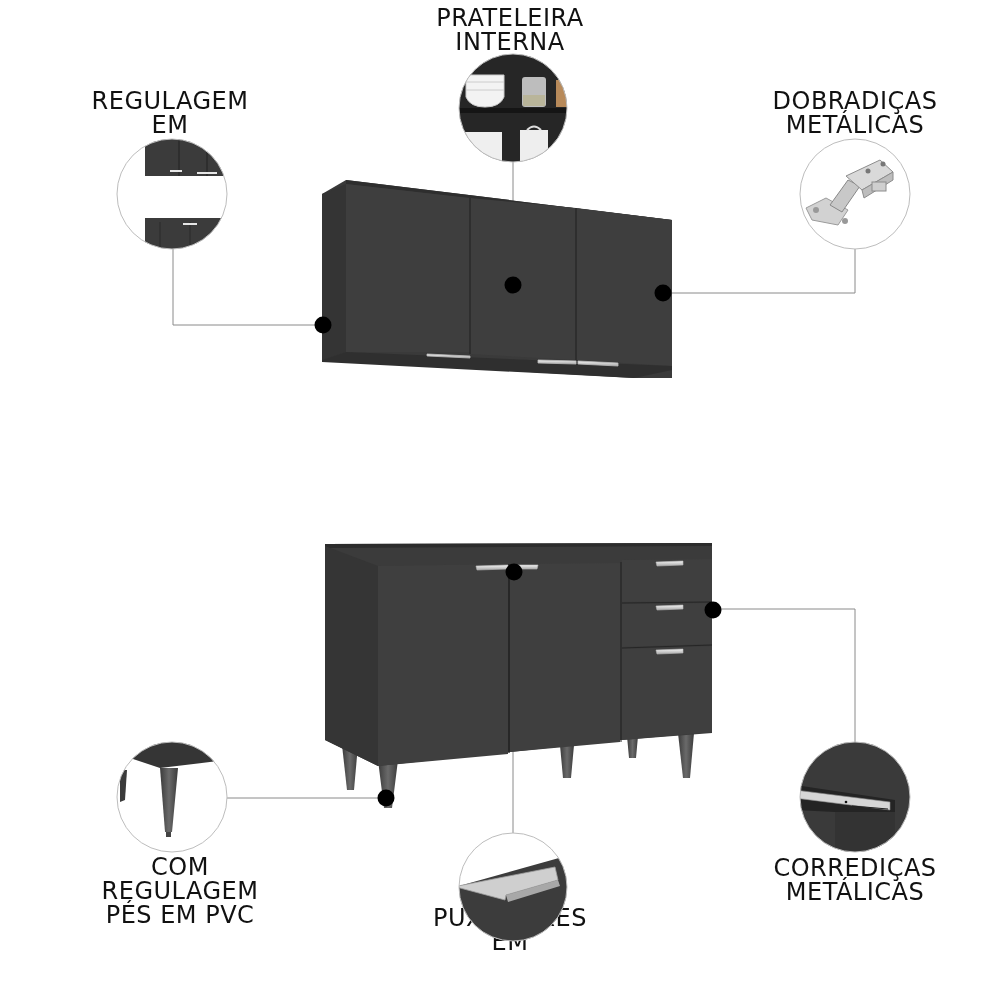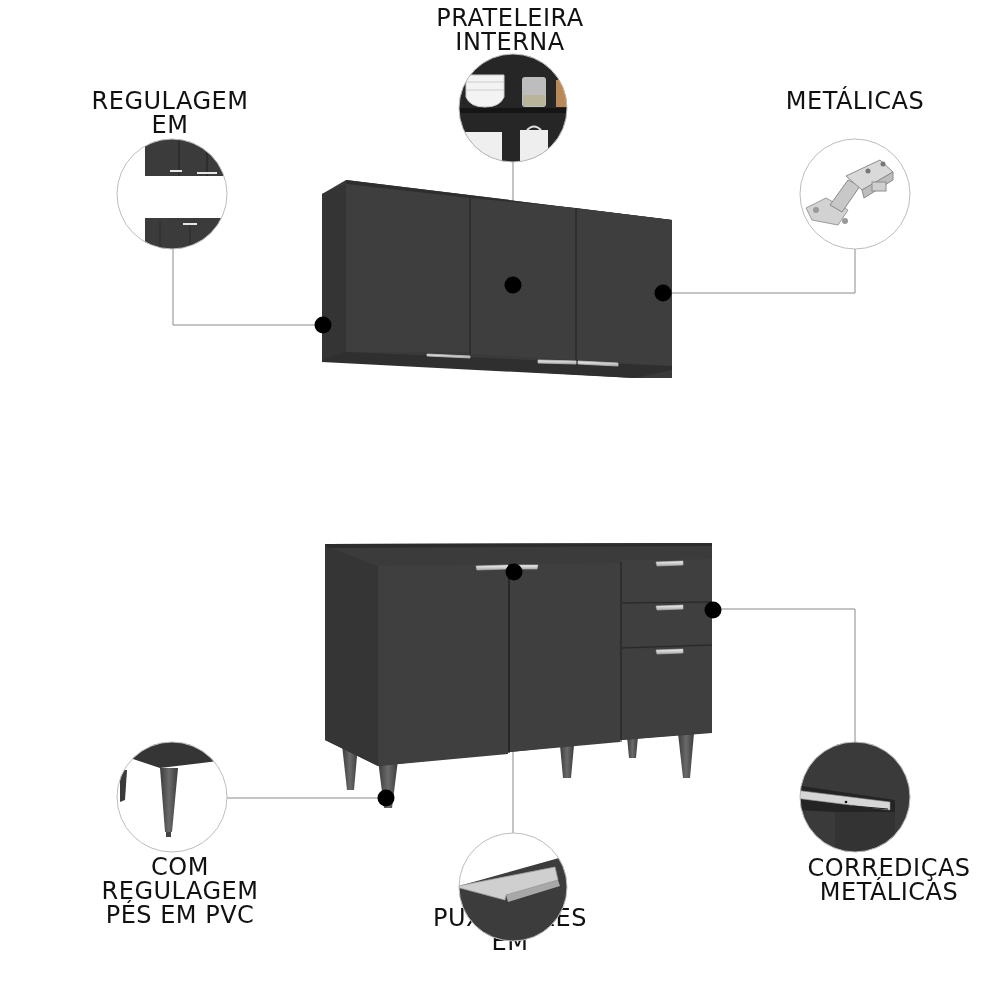--- a/index.html
+++ b/index.html
@@ -12,30 +12,31 @@
 <body>
 
 <div class="label" style="left:430px; top:6px; width:160px;">
   <span>PRATELEIRA</span>
   <span>INTERNA</span>
 </div>
 <div class="label" style="left:80px; top:89px; width:180px;">
   <span>REGULAGEM EM</span>
 </div>
 <div class="label" style="left:770px; top:89px; width:170px;">
+  <span>DOBRADIÇAS</span>
   <span>METÁLICAS</span>
 </div>
 <div class="label" style="left:70px; top:855px; width:220px;">
   <span>COM REGULAGEM</span>
   <span>PÉS EM PVC</span>
 </div>
 <div class="label" style="left:420px; top:906px; width:180px;">
   <span>PUXADORES EM</span>
 </div>
-<div class="label" style="left:804px; top:856px; width:170px;">
+<div class="label" style="left:770px; top:856px; width:170px;">
   <span>CORREDIÇAS</span>
   <span>METÁLICAS</span>
 </div>
 
 <svg class="stage" viewBox="0 0 1000 1000" width="1000" height="1000">
   <defs>
     <clipPath id="c-shelf">
         <circle cx="513" cy="108" r="54"></circle>
       </clipPath>
     <clipPath id="c-struct">

